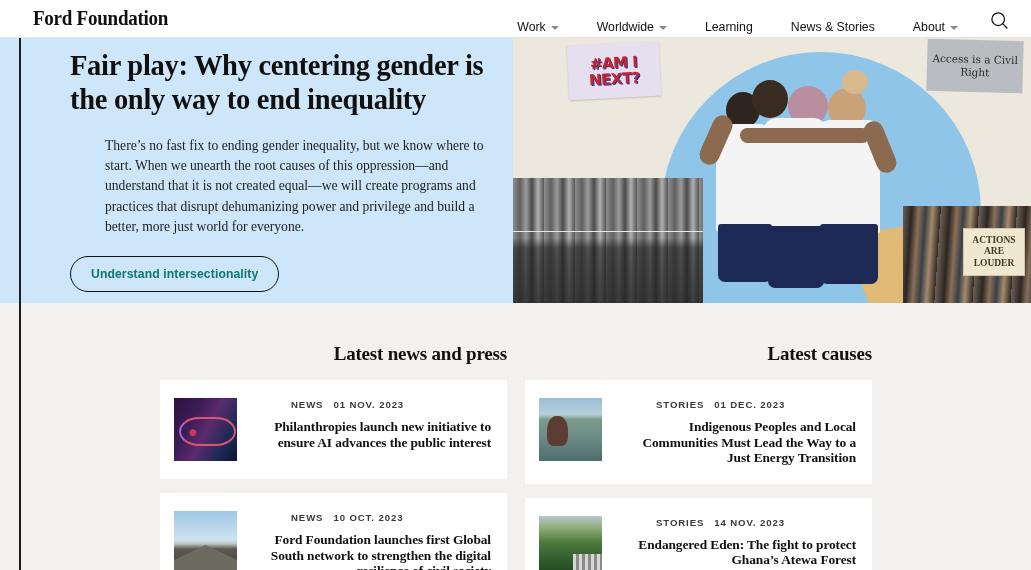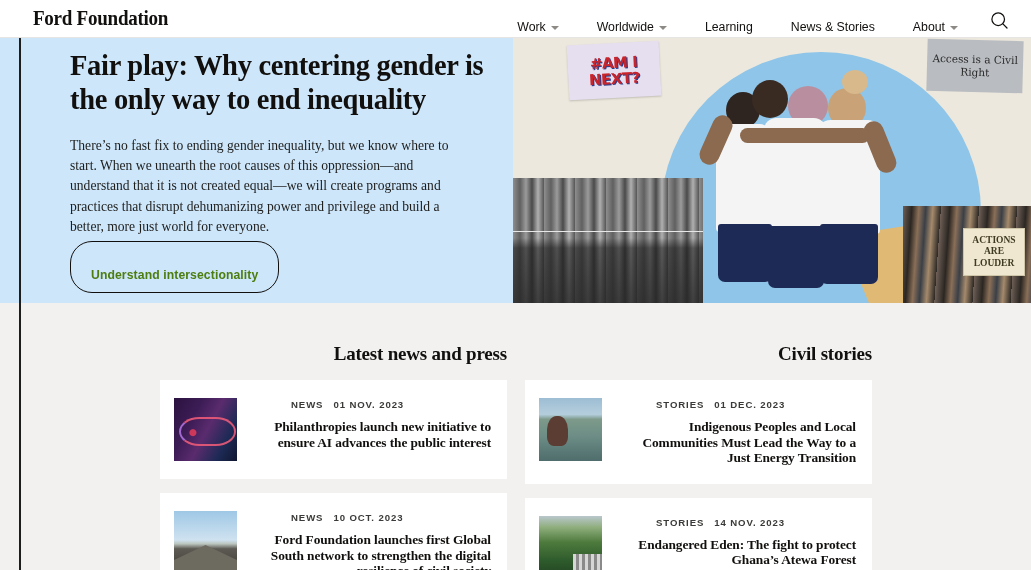--- a/index.html
+++ b/index.html
@@ -55,27 +55,27 @@
   }
   .hero-text { position: absolute; left: 70px; top: 11px; width: 420px; }
   .hero-title {
     font-family: "Liberation Serif", serif;
     font-weight: bold; font-size: 28.5px; line-height: 34px;
     color: #12100e; letter-spacing: -0.3px;
   }
   .hero-body {
     margin-top: 19px;
     font-family: "Liberation Serif", serif;
-    font-size: 13.6px; line-height: 20.2px; color: #1d1d1b; width: 400px;
+    font-size: 13.6px; line-height: 20.2px; color: #1d1d1b; width: 400px; margin-left: 35px;
   }
   .hero-cta {
-    margin-top: 4px; display: inline-block;
+    margin-top: 19px; display: inline-block;
     border: 1.4px solid #12100e; border-radius: 22px;
-    padding: 26px 20px 10px 20px;
-    font-size: 12.2px; font-weight: bold; color: #4d7c0f;
+    padding: 10px 20px 10px 20px;
+    font-size: 12.2px; font-weight: bold; color: #0f766e;
     background: transparent; cursor: pointer; letter-spacing: 0.1px;
   }
 
   
   .collage {
     position: absolute; left: 513px; top: 0; width: 518px; height: 265px;
     background: #ece8dd; overflow: hidden;
   }
   .blue-circle {
     position: absolute; left: 148px; top: 14px; width: 320px; height: 320px;
@@ -334,21 +334,21 @@
           <div class="meta">
             <span>NEWS</span>
             <span>10 OCT. 2023</span>
           </div>
           <div class="card-title">Ford Foundation launches first Global South network to strengthen the digital resilience of civil society</div>
         </div>
       </div>
     </div>
 
     <div class="col col-stories">
-      <h2 class="sec-title">Civil stories</h2>
+      <h2 class="sec-title">Latest causes</h2>
 
       <div class="card">
         <div class="thumb th-mangrove"></div>
         <div class="card-body">
           <div class="meta">
             <span>STORIES</span>
             <span>01 DEC. 2023</span>
           </div>
           <div class="card-title">Indigenous Peoples and Local Communities Must Lead the Way to a Just Energy Transition</div>
         </div>

